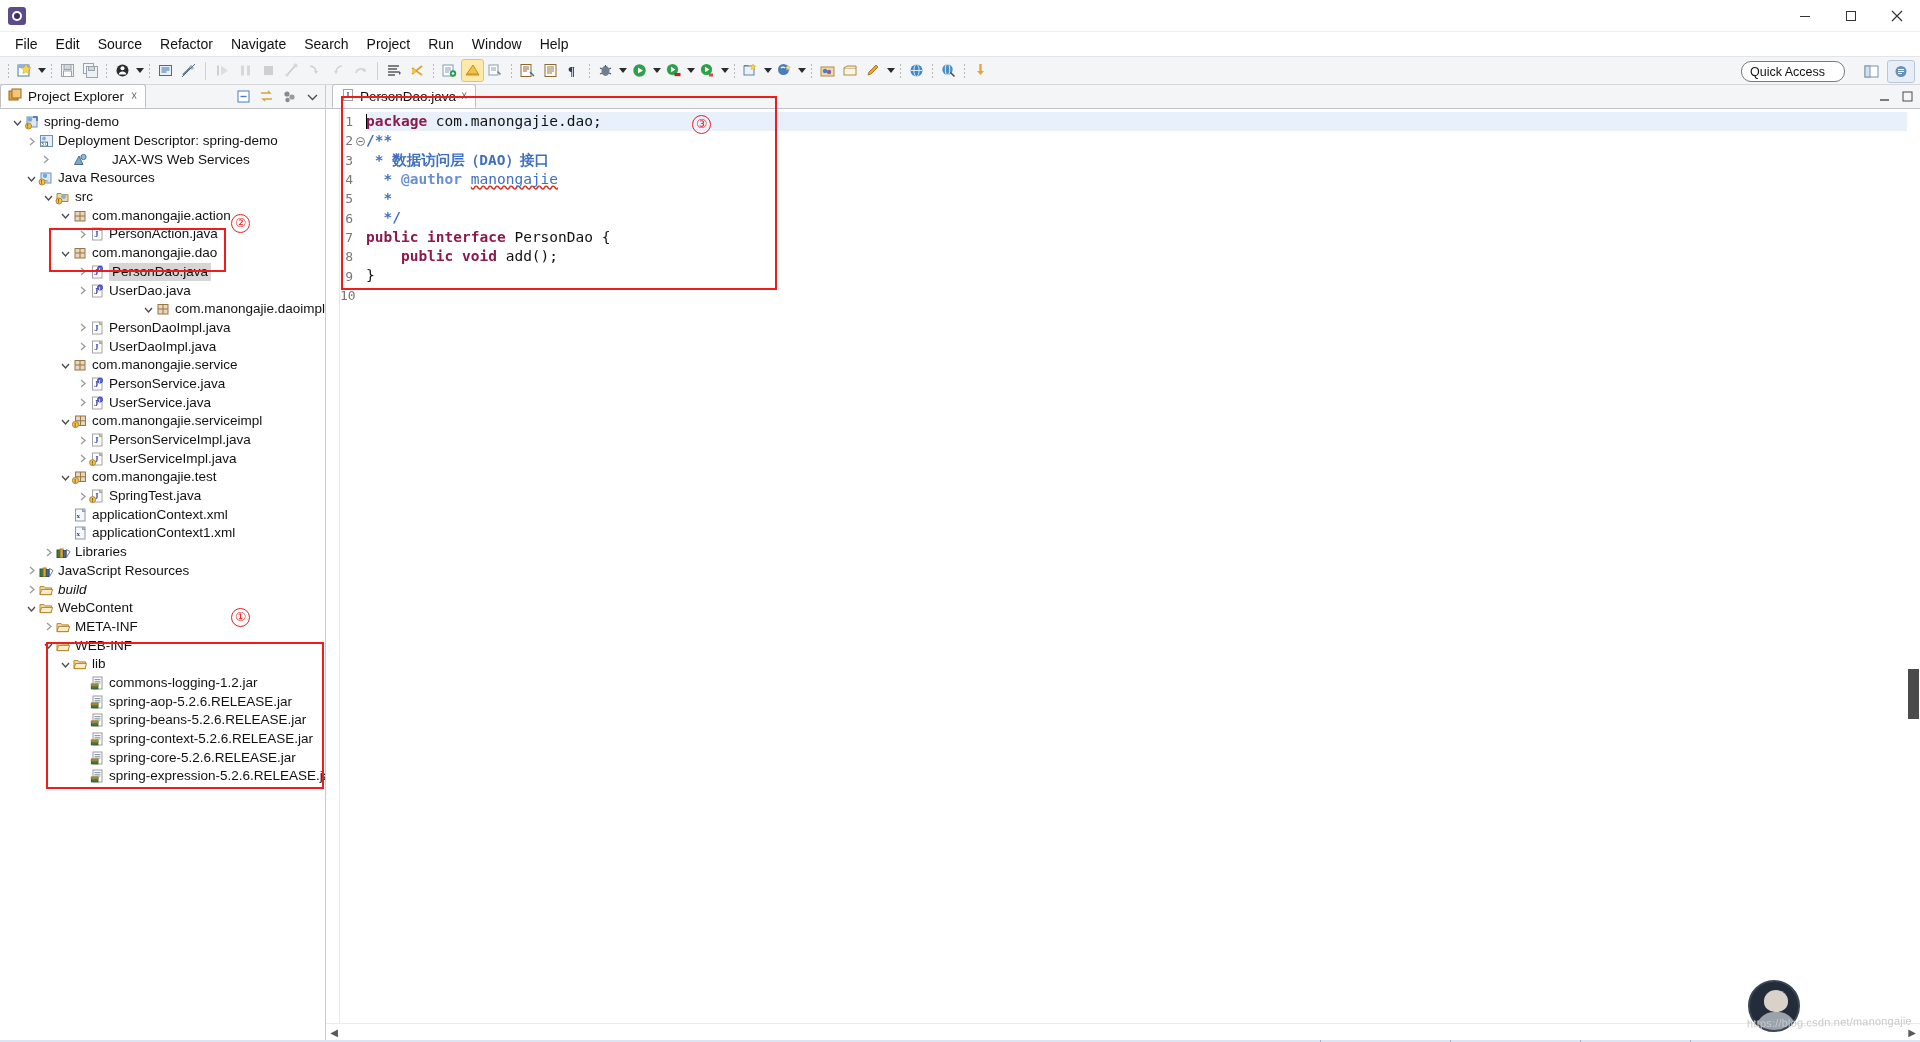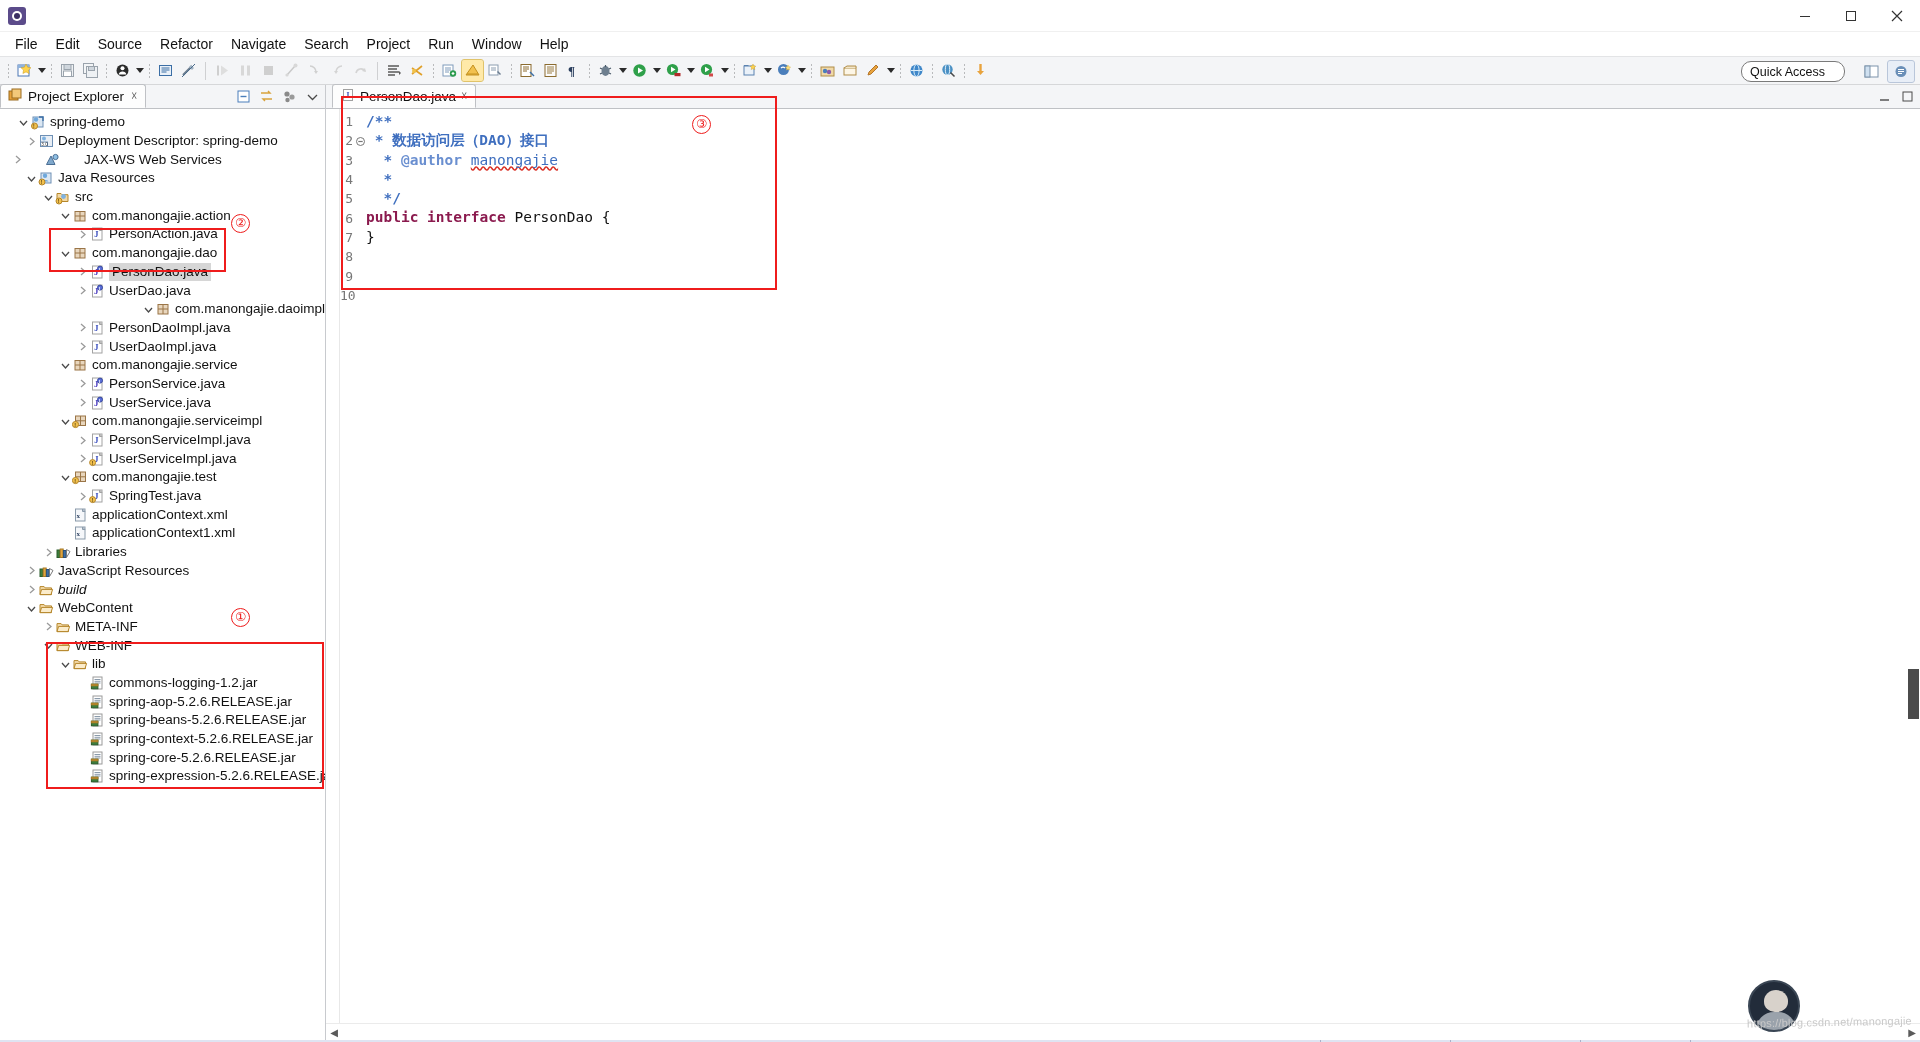--- a/index.html
+++ b/index.html
@@ -484,21 +484,21 @@
         </div>
         <div class="vt-btn">
           <svg width="15" height="15" viewBox="0 0 15 15">
               <path d="M3 6 l4.5 4.5L12 6" stroke="#4a4a4a" stroke-width="1.3" fill="none"></path>
             </svg>
         </div>
       </div>
     </div>
 
     <div class="tree" id="tree">
-        <div class="trow" style="padding-left: 17px; align-items: center;">
+        <div class="trow" style="padding-left: 11px; align-items: center;">
           <span class="twist">
             <svg width="11" height="11" viewBox="0 0 11 11">
               <path d="M2 4 L5.5 8 L9 4" stroke="#4a4a4a" stroke-width="1.3" fill="none"></path>
             </svg>
           </span>
           <span class="ticon">
             <svg width="17" height="16" viewBox="0 0 17 16">
               <rect x="3" y="3" width="10" height="10" fill="#dbe7f3" stroke="#6e90b5"></rect>
               <circle cx="6" cy="5.5" r="2.2" fill="#6fa8dc"></circle>
               <path d="M9 3 h4 v4" fill="none" stroke="#3a6ea5" stroke-width="1.4"></path>
@@ -517,21 +517,21 @@
           <span class="ticon">
             <svg width="17" height="16" viewBox="0 0 17 16">
               <rect x="2.5" y="2.5" width="12" height="11" fill="#e8eef5" stroke="#6e90b5"></rect>
               <circle cx="6" cy="5.5" r="2" fill="#7fb2e0"></circle>
               <rect x="2.5" y="9" width="7" height="4.5" fill="#fff" stroke="#6e90b5"></rect>
               <text x="3.3" y="12.8" font-size="4.6" fill="#333">3.0</text>
             </svg>
           </span>
           <span class="tlabel">Deployment Descriptor: spring-demo</span>
         </div>
-        <div class="trow" style="padding-left: 11px; gap: 20px;">
+        <div class="trow" style="padding-left: 39px; gap: 20px;">
           <span class="twist">
             <svg width="11" height="11" viewBox="0 0 11 11">
               <path d="M4 2 L8 5.5 L4 9" stroke="#9a9a9a" stroke-width="1.3" fill="none"></path>
             </svg>
           </span>
           <span class="ticon">
             <svg width="17" height="16" viewBox="0 0 17 16">
               <path d="M2.5 12.5 L7 4 L11 12.5z" fill="#7fa8cc" stroke="#4a6e94"></path>
               <circle cx="11.5" cy="5" r="2.6" fill="#8fc0e4" stroke="#4a6e94"></circle>
             </svg>
@@ -1119,26 +1119,28 @@
           <div class="glinewrap">
             <span>9</span>
             <span class="fold"></span>
           </div>
           <div class="glinewrap">
             <span>10</span>
             <span class="fold"></span>
           </div>
         </div>
       <div class="codecol" id="codecol">
+          <div class="cline cur"><span class="caret"></span><span class="kw">package</span><span class="plain"> com.manongajie.dao;</span></div>
           <div class="cline"><span class="cmtb">/**</span></div>
           <div class="cline"><span class="cmtb"> * </span><span class="cmtb">数据访问层（DAO）接口</span></div>
           <div class="cline"><span class="cmtb">  * </span><span class="jdoctag">@author</span><span class="plain"> </span><span class="author squiggle">manongajie</span></div>
           <div class="cline"><span class="cmtb">  *</span></div>
           <div class="cline"><span class="cmtb">  */</span></div>
           <div class="cline"><span class="kw">public interface</span><span class="plain"> PersonDao {</span></div>
+          <div class="cline"><span class="plain">    </span><span class="kw">public void</span><span class="plain"> add();</span></div>
           <div class="cline"><span class="plain">}</span></div>
           <div class="cline"><span class="plain"></span></div>
         </div>
 
       <div class="scroll-v-ed">
         <div class="scroll-thumb-small"></div>
       </div>
     </div>
 
     <div class="hscroll">

